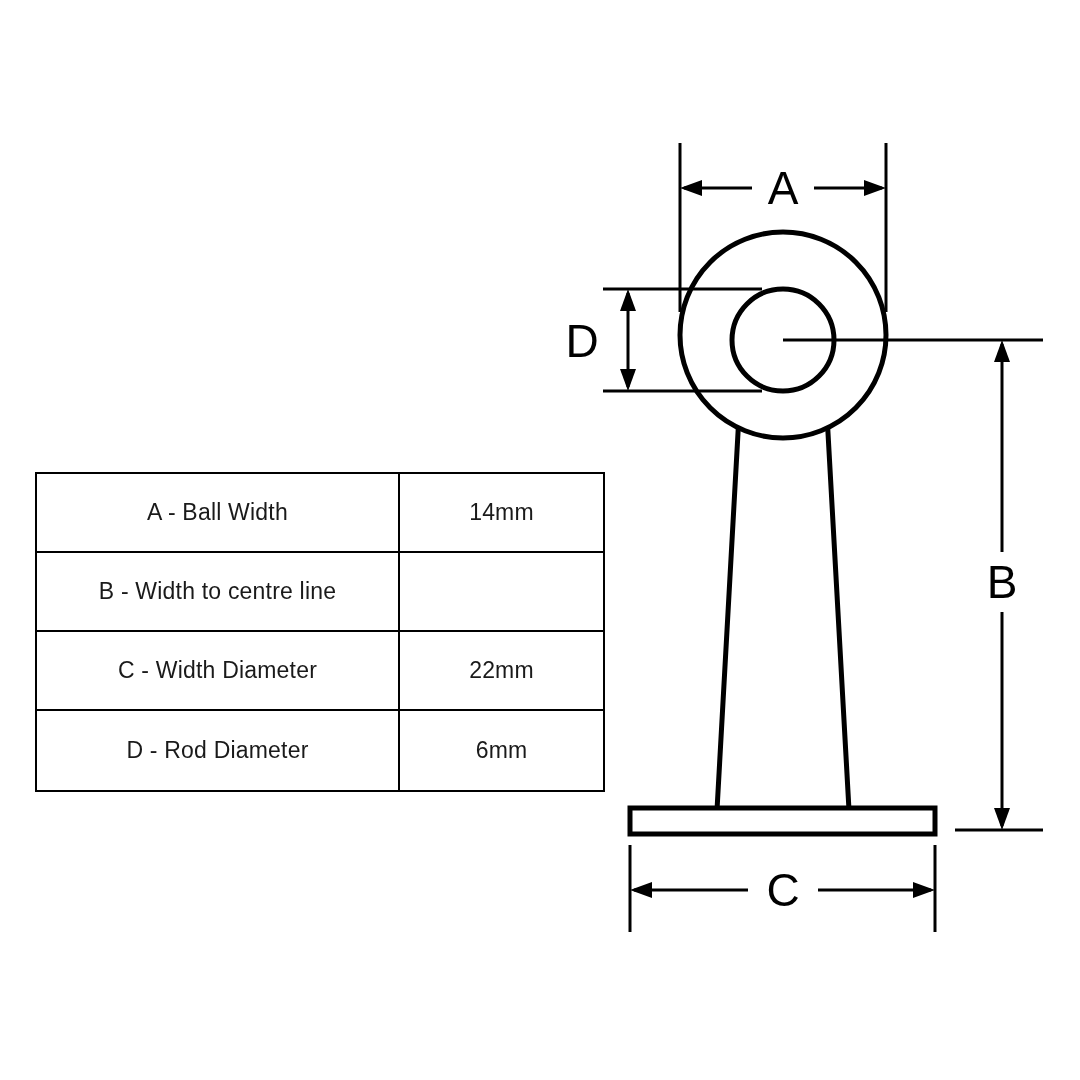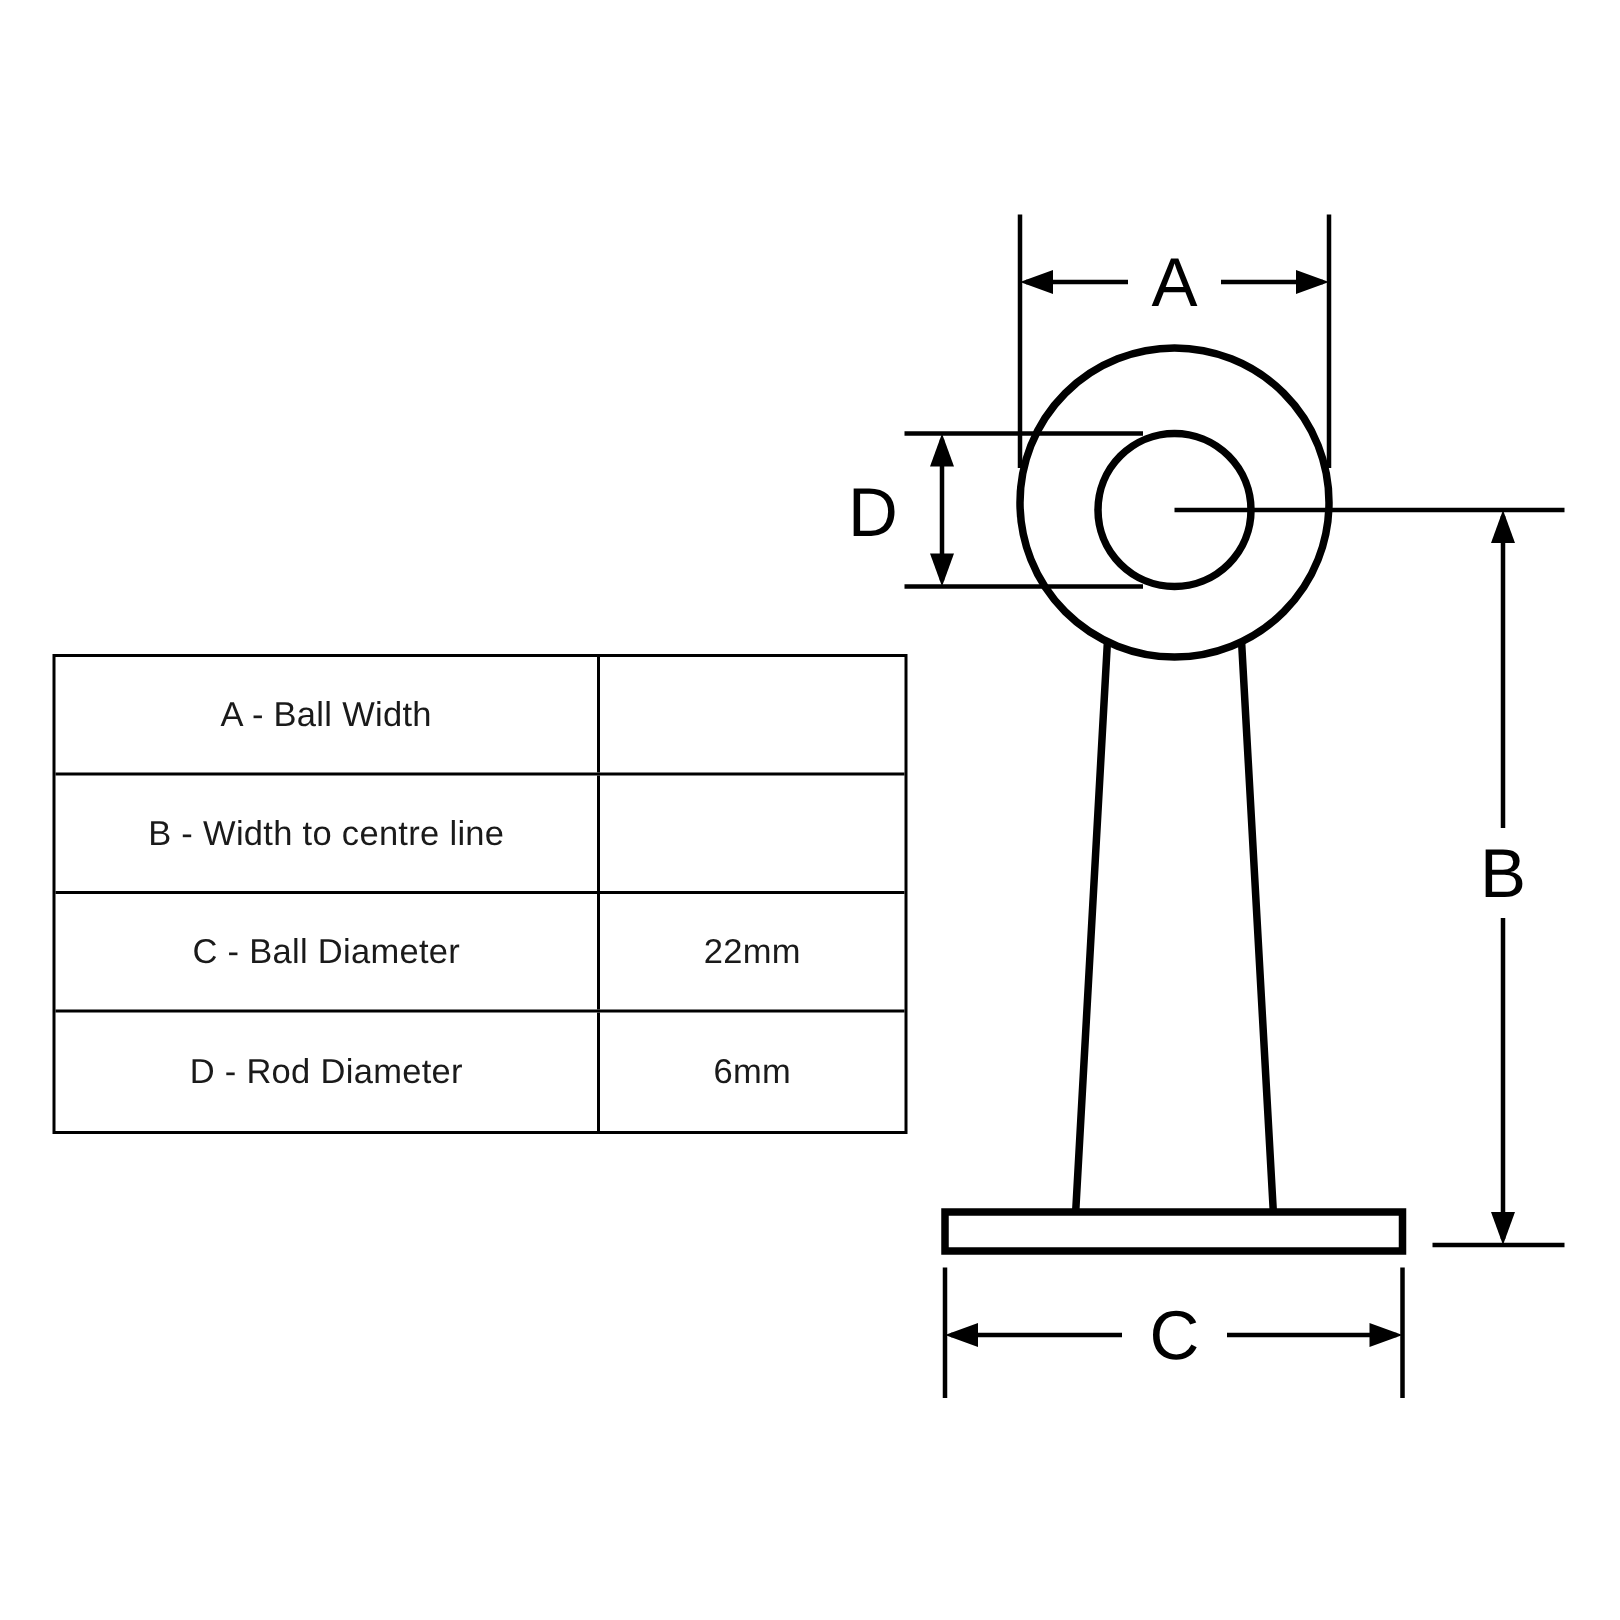--- a/index.html
+++ b/index.html
@@ -13,21 +13,21 @@
     width: 1080px;
     height: 1080px;
     background: #ffffff;
     overflow: hidden;
   }
 
   
   .spec-table {
     position: absolute;
     left: 35px;
-    top: 436px;
+    top: 472px;
     width: 570px;
     border: 2px solid #000000;
     box-sizing: border-box;
     background: #ffffff;
   }
   .spec-row {
     display: flex;
     height: 79px;
     border-bottom: 2px solid #000000;
     box-sizing: border-box;
@@ -126,26 +126,27 @@
       <line class="dim" x1="818" y1="890" x2="931" y2="890"></line>
       <polygon class="arrow" points="630,890 652,882 652,898"></polygon>
       <polygon class="arrow" points="935,890 913,882 913,898"></polygon>
       <text class="dim-label" x="783" y="906" text-anchor="middle">C</text>
     </g>
   </svg>
 
   <div class="spec-table">
     <div class="spec-row">
       <div class="spec-cell label">A - Ball Width</div>
+      <div class="spec-cell value">14mm</div>
     </div>
     <div class="spec-row">
       <div class="spec-cell label">B - Width to centre line</div>
     </div>
     <div class="spec-row">
-      <div class="spec-cell label">C - Ball Diameter</div>
+      <div class="spec-cell label">C - Width Diameter</div>
       <div class="spec-cell value">22mm</div>
     </div>
     <div class="spec-row">
       <div class="spec-cell label">D - Rod Diameter</div>
       <div class="spec-cell value">6mm</div>
     </div>
   </div>
 
 </div>
 

